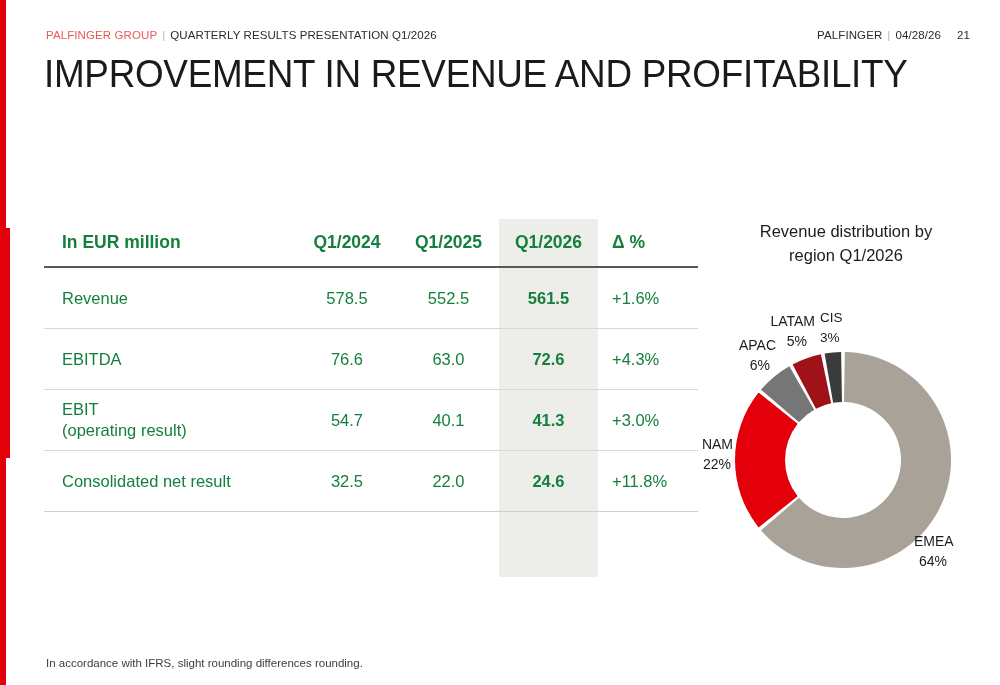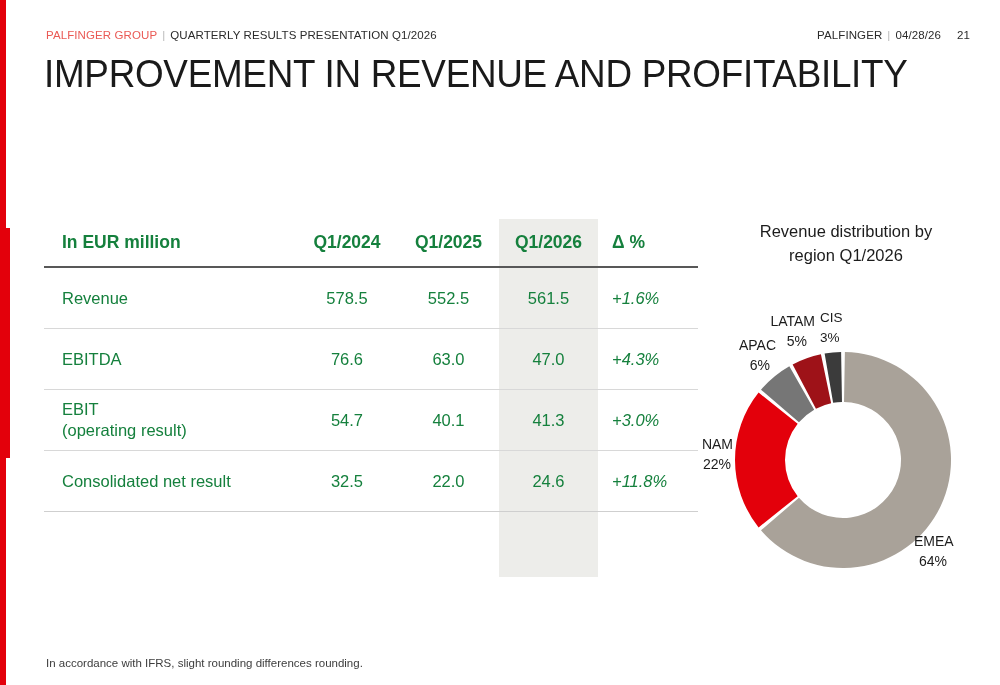--- a/index.html
+++ b/index.html
@@ -144,24 +144,23 @@
     border-bottom: 1px solid #cfcfcf;
   }
   .fin-table tbody td.td-label {
     text-align: left;
     padding-left: 18px;
     line-height: 21px;
   }
   .fin-table tbody td.td-delta {
     text-align: left;
     padding-left: 14px;
-    font-style: italic;
   }
   .fin-table td.td-current {
-    font-weight: 400;
+    font-weight: 700;
   }
   .fin-table .label-line2 {
     display: block;
   }
 
   
   .highlight-band {
     position: absolute;
     left: 455px;
     top: 0px;
@@ -265,21 +264,21 @@
           <td>552.5</td>
           <td class="td-current">561.5</td>
           <td class="td-delta">+1.6%</td>
         </tr>
         <tr>
           <td class="td-label">
             <span>EBITDA</span>
           </td>
           <td>76.6</td>
           <td>63.0</td>
-          <td class="td-current">47.0</td>
+          <td class="td-current">72.6</td>
           <td class="td-delta">+4.3%</td>
         </tr>
         <tr>
           <td class="td-label">
             <span>EBIT</span>
             <span class="label-line2">(operating result)</span>
           </td>
           <td>54.7</td>
           <td>40.1</td>
           <td class="td-current">41.3</td>

